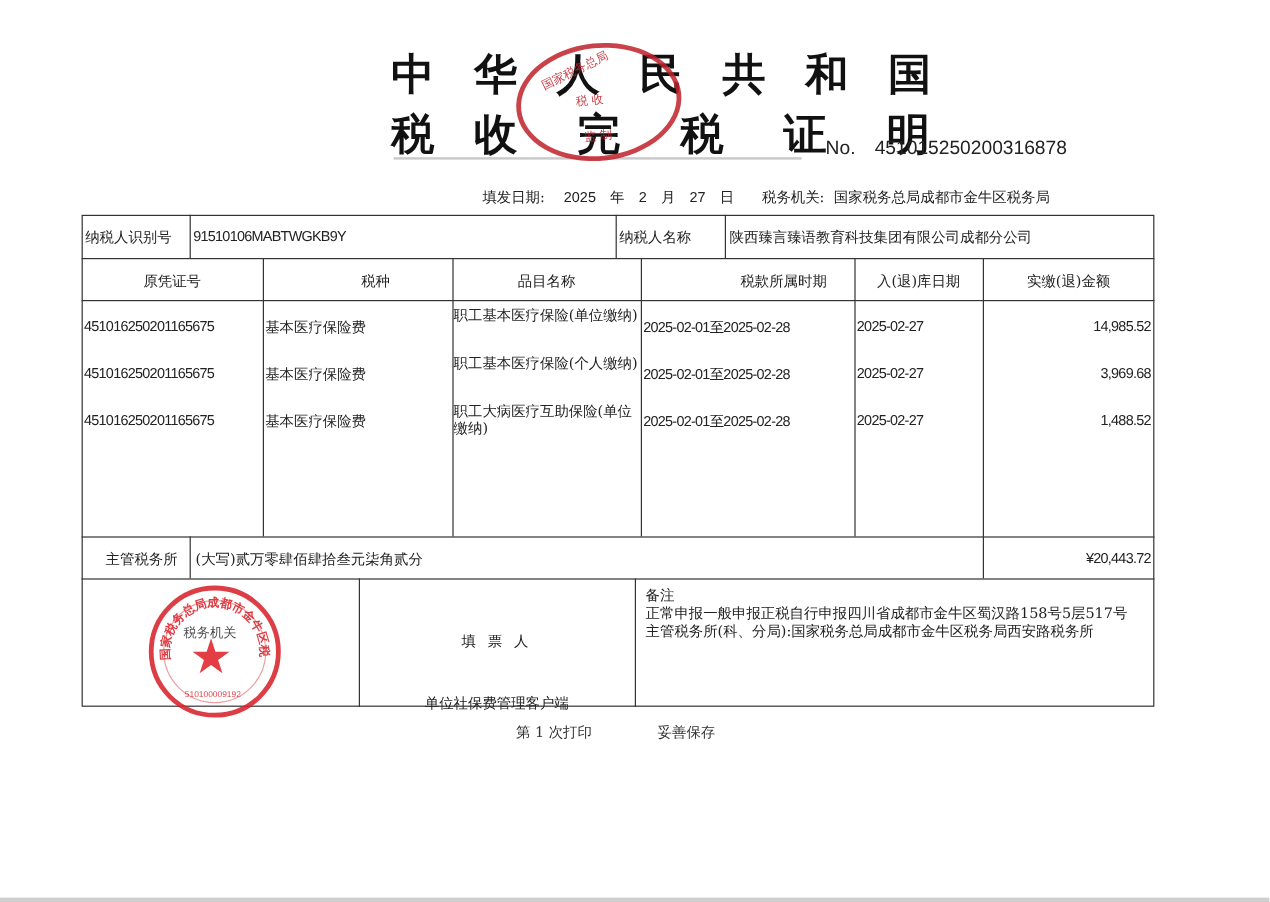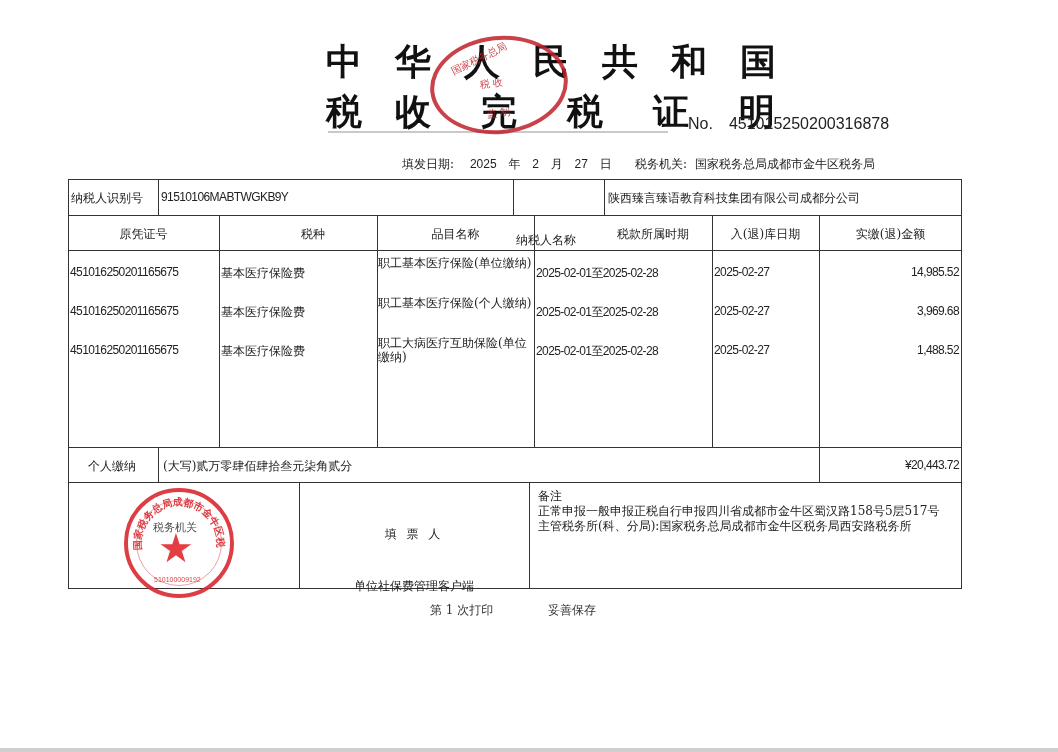--- a/index.html
+++ b/index.html
@@ -95,21 +95,21 @@
 <div class="vline" style="left:712px; top:215px; height:232px;"></div>
 <div class="vline" style="left:819px; top:215px; height:267px;"></div>
 
 <div class="vline" style="left:158px; top:447px; height:35px;"></div>
 
 <div class="vline" style="left:299px; top:482px; height:107px;"></div>
 <div class="vline" style="left:529px; top:482px; height:107px;"></div>
 
 <div class="cell-text" style="left:71px; top:190px;">纳税人识别号</div>
 <div class="cell-text mono" style="left:161px; top:190px;">91510106MABTWGKB9Y</div>
-<div class="cell-text" style="left:516px; top:190px;margin-top:42px;">纳税人名称</div>
+<div class="cell-text" style="left:516px; top:190px;">纳税人名称</div>
 <div class="cell-text" style="left:608px; top:190px;">陕西臻言臻语教育科技集团有限公司成都分公司</div>
 
 <div class="cell-text hdr" style="left:68px; width:151px; top:226px;">原凭证号</div>
 <div class="cell-text hdr" style="left:234px; width:158px; top:226px;">税种</div>
 <div class="cell-text hdr" style="left:377px; width:157px; top:226px;">品目名称</div>
 <div class="cell-text hdr" style="left:564px; width:178px; top:226px;text-align:center;">税款所属时期</div>
 <div class="cell-text hdr" style="left:712px; width:107px; top:226px;">入(退)库日期</div>
 <div class="cell-text hdr" style="left:819px; width:143px; top:226px;">实缴(退)金额</div>
 
 <div>
@@ -132,21 +132,21 @@
 
 <div>
   <div class="cell-text mono" style="left:70px; top:343px;">451016250201165675</div>
   <div class="cell-text" style="left:221px; top:343px;">基本医疗保险费</div>
   <div class="cell-text wrap" style="left:378px; top:336px; width:154px;">职工大病医疗互助保险(单位缴纳)</div>
   <div class="cell-text mono" style="left:536px; top:343px;">2025-02-01至2025-02-28</div>
   <div class="cell-text mono" style="left:714px; top:343px;">2025-02-27</div>
   <div class="cell-text mono" style="left:822px; width:137px; text-align:right; top:343px;">1,488.52</div>
 </div>
 
-<div class="cell-text" style="left:88px; top:458px;">个人缴纳</div>
+<div class="cell-text" style="left:88px; top:458px;">主管税务所</div>
 <div class="cell-text" style="left:163px; top:458px;">(大写)贰万零肆佰肆拾叁元柒角贰分</div>
 <div class="cell-text mono" style="left:822px; width:137px; text-align:right; top:458px;">¥20,443.72</div>
 
 <div class="stamp-round">
   <div class="stamp-inner-ring"></div>
   <svg class="stamp-arc-text" viewBox="0 0 102 102">
     <defs>
         <path id="arc" d="M 14 60 A 38 38 0 1 1 88 60"></path>
       </defs>
     <text font-size="10" fill="#d9232b" font-weight="bold" font-family="DejaVu Serif, serif"><textPath href="#arc" startOffset="2">国家税务总局成都市金牛区税务局</textPath></text>

